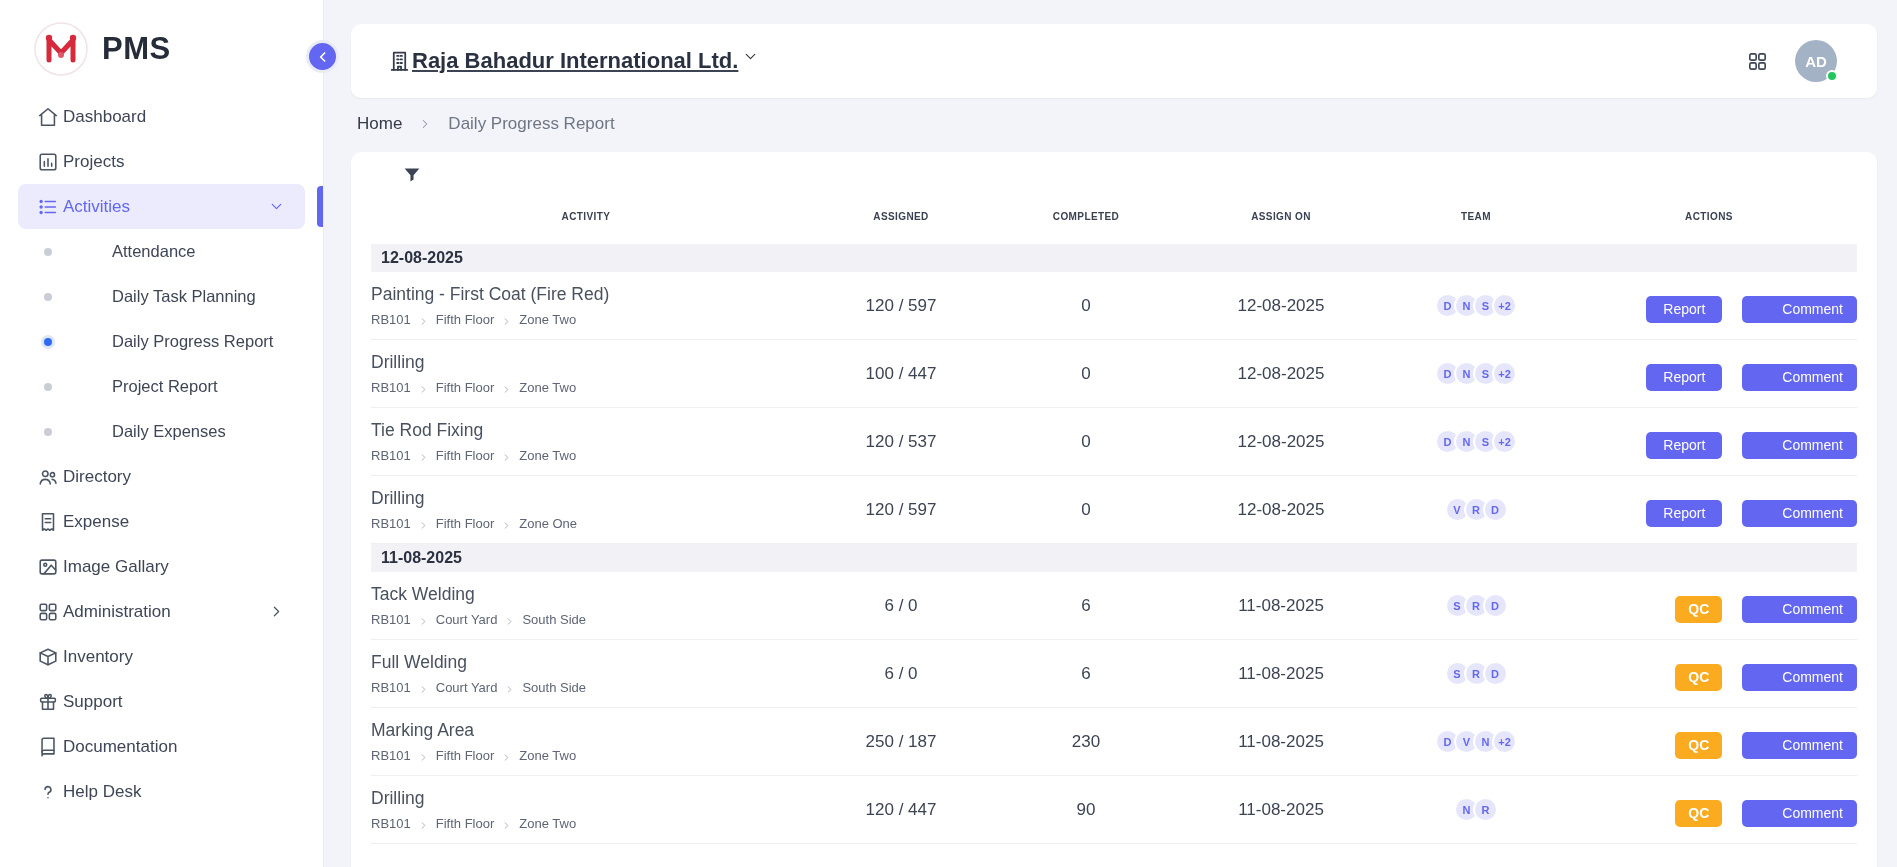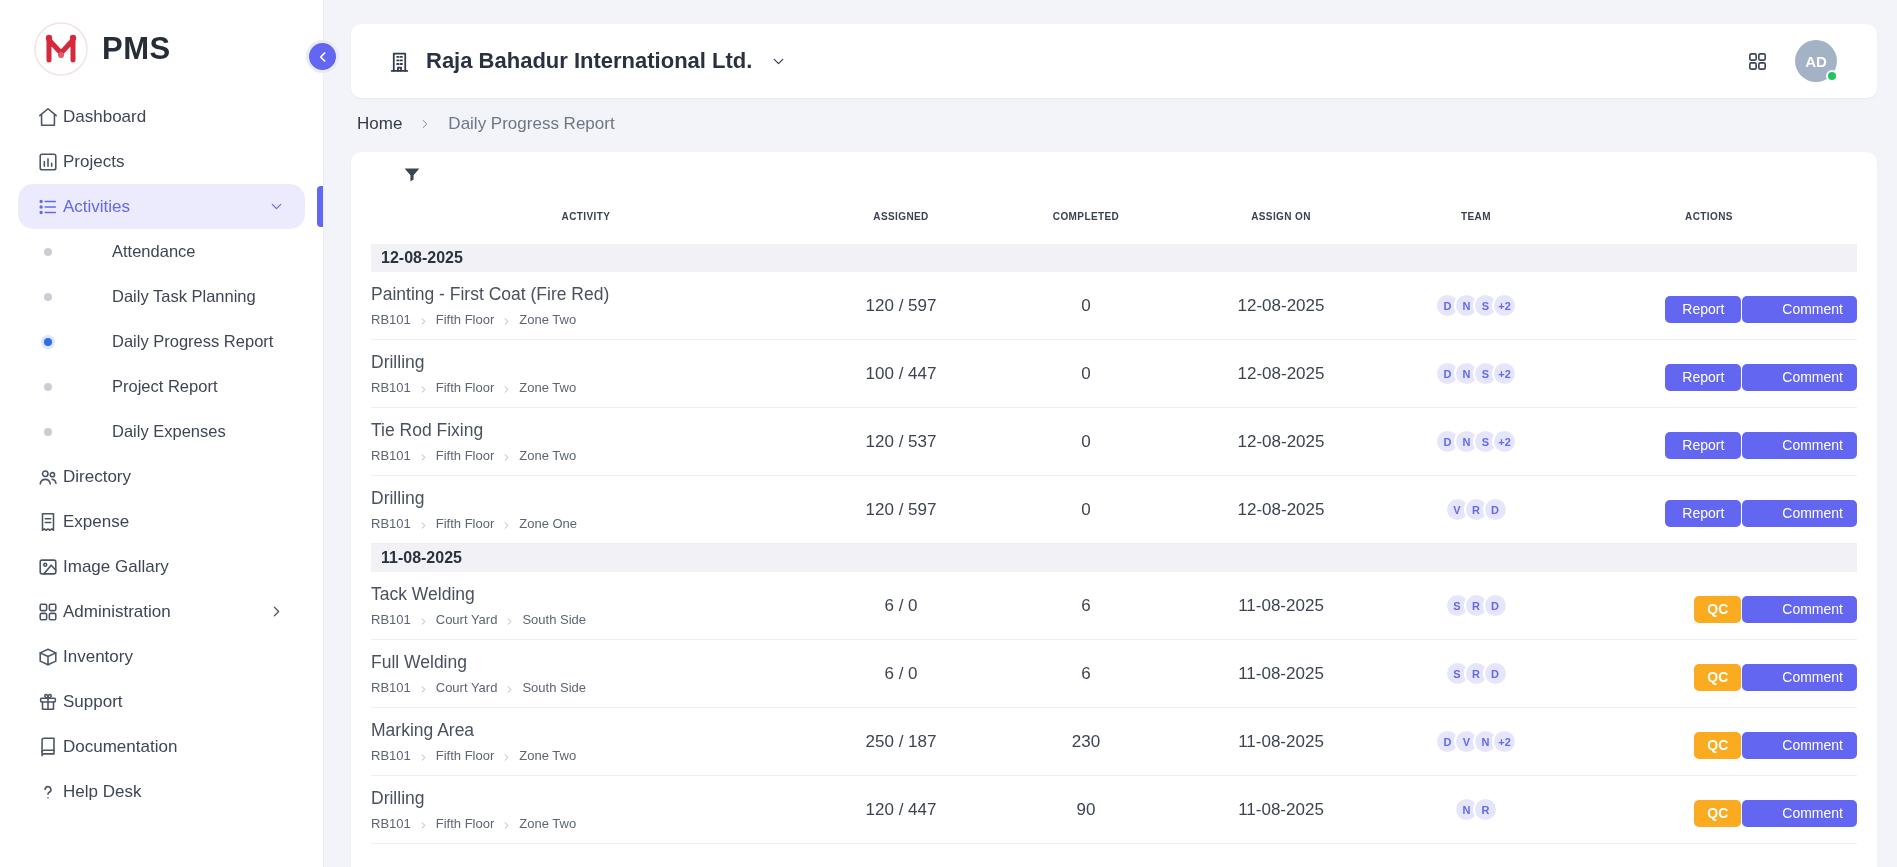--- a/index.html
+++ b/index.html
@@ -18,35 +18,35 @@
     justify-content:center;cursor:pointer;z-index:20;}
   .collapse-btn svg{width:16px;height:16px;}
   .nav{padding-top:8px;}
   .nav-item{position:relative;display:flex;align-items:center;height:45px;margin:0 18px;
     padding:0 20px 0 19px;border-radius:8px;cursor:pointer;color:#3e4656;}
   .icon{display:inline-flex;align-items:center;justify-content:center;}
   .icon svg{width:100%;height:100%;display:block;}
   .nav-ic{width:22px;height:22px;color:#4b5563;flex:0 0 22px;}
   .nav-label{margin-left:4px;font-size:17px;white-space:nowrap;}
   .nav-chev{width:17px;height:17px;margin-left:auto;color:#4b5563;flex:0 0 17px;}
-  .nav-item.active{background:var(--accent-bg,#ebebfd);color:var(--accent,#6366f1);border-radius:15px;}
+  .nav-item.active{background:var(--accent-bg,#ebebfd);color:var(--accent,#6366f1);}
   .nav-item.active .nav-ic,.nav-item.active .nav-chev{color:var(--accent,#6366f1);}
   .nav-item.active .nav-label{font-weight:500;}
   .active-bar{position:absolute;right:-18px;top:2px;width:6px;height:41px;background:var(--accent,#6366f1);
     border-radius:4px 0 0 4px;}
   .sub-item{display:flex;align-items:center;height:45px;margin:0 18px;cursor:pointer;}
   .bullet{width:8px;height:8px;border-radius:50%;background:#c9cdd6;margin-left:26px;flex:0 0 8px;}
   .sub-item.active .bullet{background:#2e6bf0;box-shadow:0 0 0 3px #dde6fd;}
   .sub-label{margin-left:60px;font-size:16.5px;color:#3e4656;white-space:nowrap;}
 
   
   .main{flex:1;display:flex;flex-direction:column;min-width:0;padding:0 20px 0 28px;}
   .topbar{margin-top:24px;height:74px;background:#fff;border-radius:10px;display:flex;align-items:center;
     padding:0 40px 0 36px;box-shadow:0 1px 2px rgba(20,30,60,.05);flex:0 0 74px;}
-  .company{display:flex;align-items:center;gap:14px;cursor:pointer;}
+  .company{display:flex;cursor:pointer;text-decoration:underline;}
   .ic-building{width:25px;height:25px;color:#343c4c;}
   .company-name{font-size:22px;font-weight:700;color:#2a3140;}
   .ic-chevdown{width:17px;height:17px;color:#343c4c;margin-left:4px;}
   .topbar-right{margin-left:auto;display:flex;align-items:center;gap:26px;}
   .ic-apps{width:23px;height:23px;color:#3c4453;cursor:pointer;}
   .avatar{position:relative;width:42px;height:42px;border-radius:50%;background:#a4b2c5;color:#fff;
     display:flex;align-items:center;justify-content:center;font-size:15px;font-weight:600;cursor:pointer;}
   .status-dot{position:absolute;right:-1px;bottom:0;width:12px;height:12px;border-radius:50%;
     background:var(--green,#22c55e);border:2px solid #fff;}
   .breadcrumb{display:flex;align-items:center;gap:16px;margin:13px 0 0 6px;height:26px;font-size:17px;flex:0 0 26px;}
@@ -72,21 +72,21 @@
   .trow{height:68px;border-bottom:1px solid #edeff3;}
   .td-activity{padding-right:8px;}
   .act-name{font-size:17.5px;color:#49515f;margin-bottom:7px;}
   .act-path{display:flex;align-items:flex-end;gap:7px;font-size:13px;color:#5d6574;}
   .path-sep{width:11px;height:11px;color:#99a1ae;}
   .td-center{text-align:center;font-size:17px;color:#3c4453;}
   .td-team{display:flex;align-items:center;justify-content:center;}
   .chip{width:25px;height:25px;border-radius:50%;background:#e5e6fb;color:#6468ef;font-size:11px;
     font-weight:600;display:flex;align-items:center;justify-content:center;border:2px solid #fff;margin-left:-6px;}
   .chip:first-child{margin-left:0;}
-  .td-actions{display:flex;align-items:center;justify-content:flex-end;gap:1px;margin-top:8px;}
+  .td-actions{display:flex;align-items:center;justify-content:flex-end;gap:20px;margin-top:8px;}
   .btn{border:none;border-radius:5px;color:#fff;font-size:14px;font-family:inherit;cursor:pointer;
     padding:6px 14px;line-height:1.1;}
   .btn-report{background:var(--accent,#6366f1);padding:6px 17px;}
   .btn-comment{background:var(--accent,#6366f1);padding-left:40px;}
   .btn-qc{background:var(--qc-orange,#fbab1f);font-weight:700;padding:6px 13px;}
 </style>
 </head>
 <body>
 
 <div class="app">

